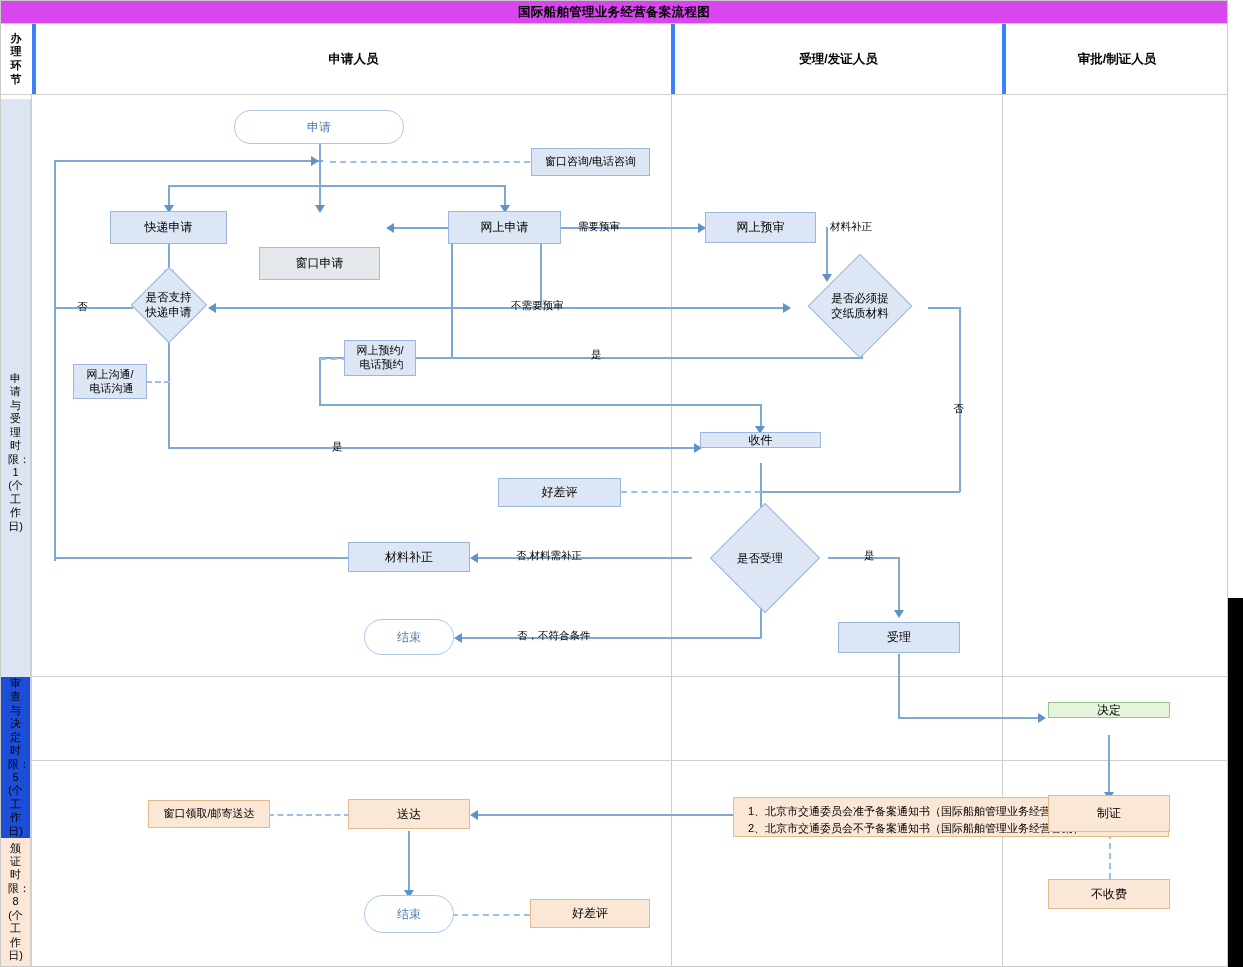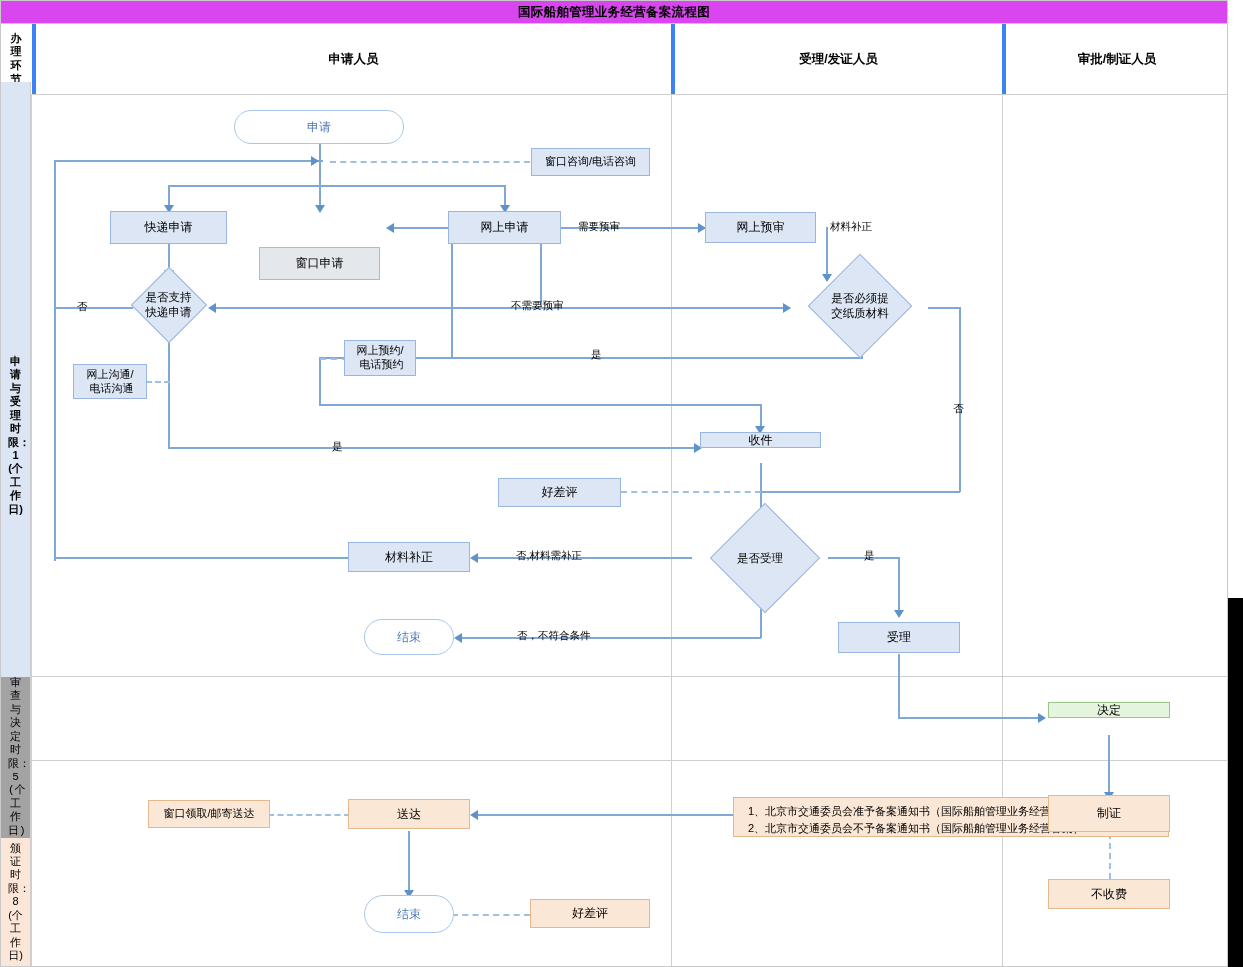--- a/index.html
+++ b/index.html
@@ -55,21 +55,21 @@
   
   .stage {
     position: absolute; left: 1px; width: 30px;
     display: flex; align-items: center; justify-content: center;
     font-size: 11px; color: #000; line-height: 1.22;
     text-align: center;
     border-right: 1px solid #cfcfcf;
   }
   .stage span { display: block; width: 15px; word-break: break-all; }
   .st-1    { background: #dbe5f4; }
-  .st-2    { background: #a3a3a3; font-family: Liberation Mono, monospace; }
+  .st-2    { background: #1d4ed8; }
   .st-3    { background: #fbe6d7; }
 
   
   .node {
     position: absolute;
     display: flex; align-items: center; justify-content: center;
     text-align: right;
     font-size: 12px; line-height: 1.25;
     color: #000;
     z-index: 6;
@@ -157,21 +157,21 @@
   </div>
 
   <div class="colsep" style="left:31px;top:94px;height:873px;"></div>
   <div class="colsep" style="left:671px;top:94px;height:873px;"></div>
   <div class="colsep" style="left:1002px;top:94px;height:873px;"></div>
 
   <div class="rowsep" style="left:0;top:94px;width:1228px;"></div>
   <div class="rowsep" style="left:31px;top:676px;width:1197px;"></div>
   <div class="rowsep" style="left:31px;top:760px;width:1197px;"></div>
 
-  <div class="stage st-1" style="top:82px;height:707px;font-weight:bold;">
+  <div class="stage st-1" style="top:99px;height:707px;">
     <span>申请与受理时限：1(个工作日)</span>
   </div>
   <div class="stage st-2" style="top:677px;height:161px;">
     <span>审查与决定时限：5(个工作日)</span>
   </div>
   <div class="stage st-3" style="top:838px;height:128px;">
     <span>颁证时限：8(个工作日)</span>
   </div>
 
   <div class="ln lv" style="left:319px;top:142px;height:20px;"></div>

